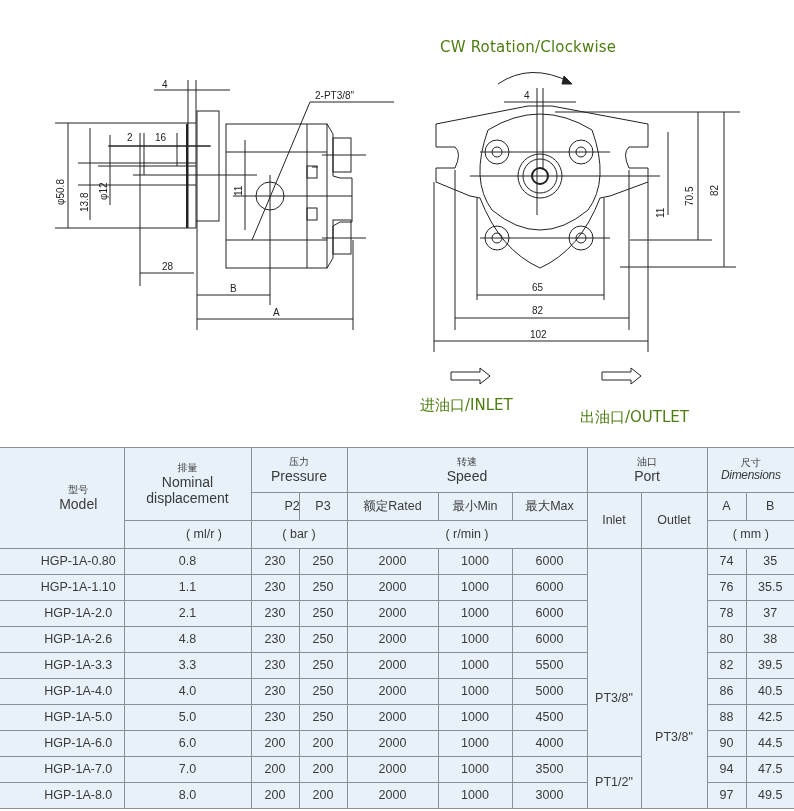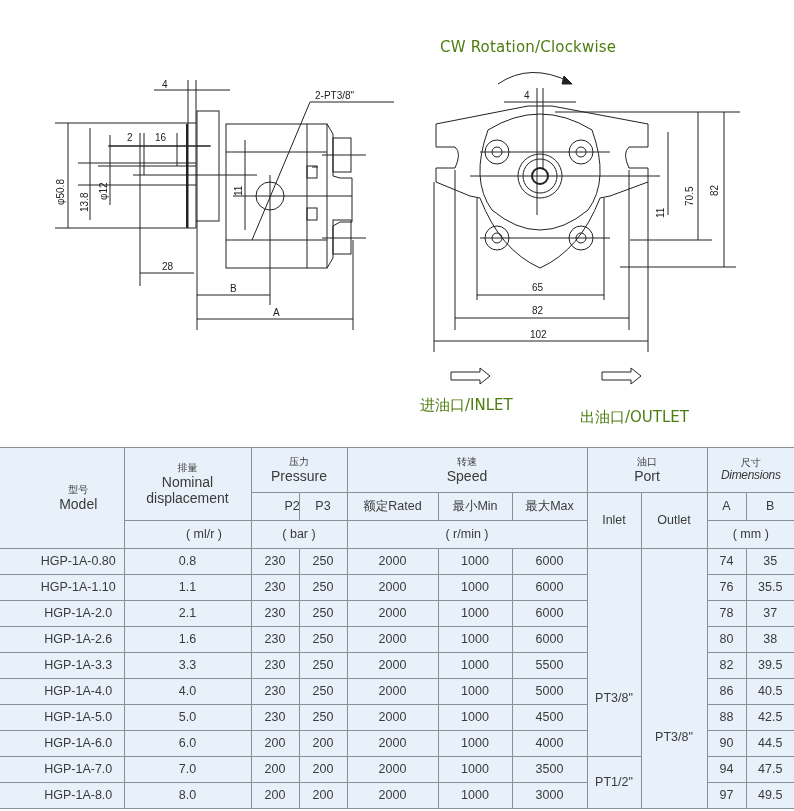--- a/index.html
+++ b/index.html
@@ -244,21 +244,21 @@
     <td>230</td>
     <td>250</td>
     <td>2000</td>
     <td>1000</td>
     <td>6000</td>
     <td>78</td>
     <td class="lastcol">37</td>
   </tr>
   <tr class="row">
     <td>HGP-1A-2.6</td>
-    <td>1.6</td>
+    <td>4.8</td>
     <td>230</td>
     <td>250</td>
     <td>2000</td>
     <td>1000</td>
     <td>6000</td>
     <td>80</td>
     <td class="lastcol">38</td>
   </tr>
   <tr class="row">
     <td>HGP-1A-3.3</td>

